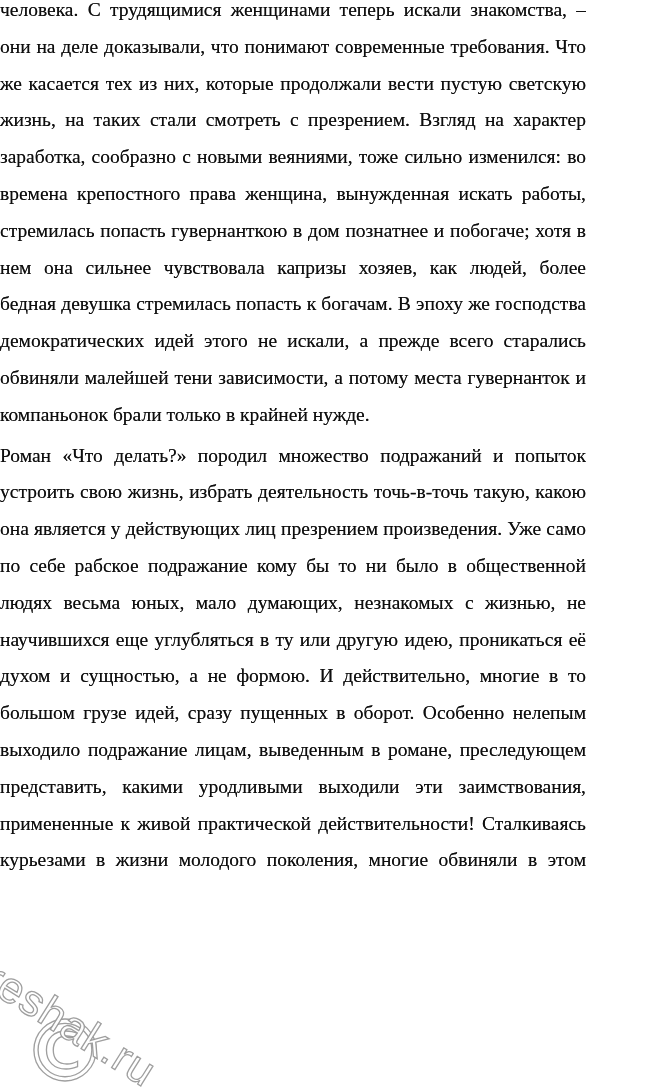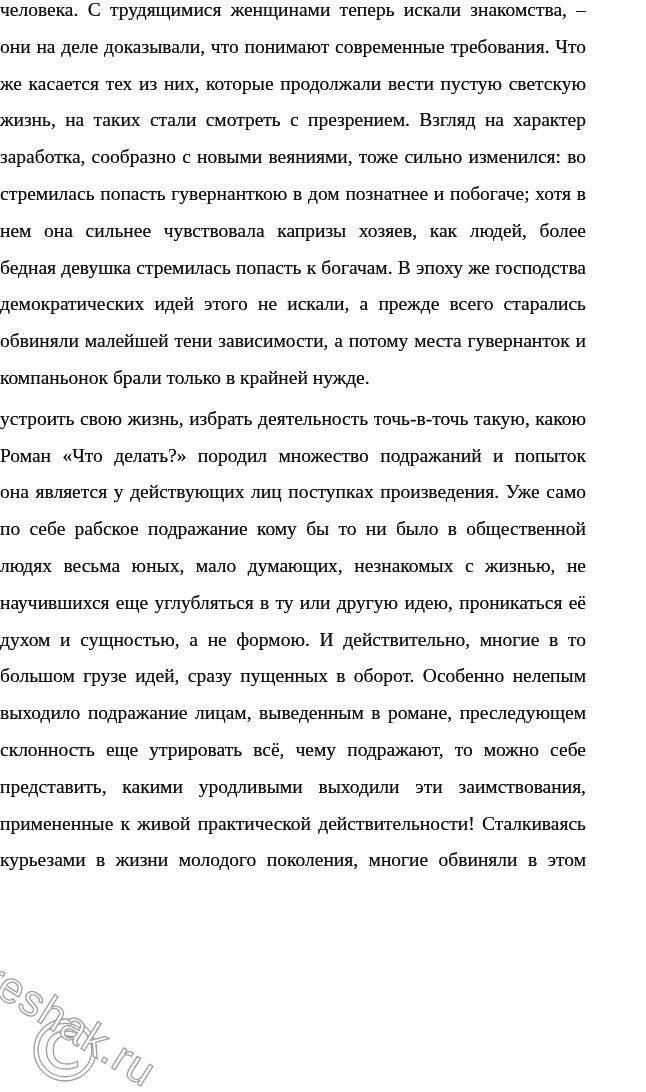--- a/index.html
+++ b/index.html
@@ -79,38 +79,38 @@
 <body>
 
 <div class="page">
   <div class="text-body">
       <div class="para">
         <div class="line">человека. С трудящимися женщинами теперь искали знакомства, – ведь</div>
         <div class="line">они на деле доказывали, что понимают современные требования. Что</div>
         <div class="line">же касается тех из них, которые продолжали вести пустую светскую</div>
         <div class="line">жизнь, на таких стали смотреть с презрением. Взгляд на характер</div>
         <div class="line">заработка, сообразно с новыми веяниями, тоже сильно изменился: во</div>
+        <div class="line">времена крепостного права женщина, вынужденная искать работы,</div>
         <div class="line">стремилась попасть гувернанткою в дом познатнее и побогаче; хотя в</div>
         <div class="line">нем она сильнее чувствовала капризы хозяев, как людей, более</div>
         <div class="line">бедная девушка стремилась попасть к богачам. В эпоху же господства</div>
         <div class="line">демократических идей этого не искали, а прежде всего старались</div>
         <div class="line">обвиняли малейшей тени зависимости, а потому места гувернанток и</div>
         <div class="line last">компаньонок брали только в крайней нужде.</div>
       </div>
       <div class="para">
+        <div class="line">Роман «Что делать?» породил множество подражаний и попыток</div>
         <div class="line">устроить свою жизнь, избрать деятельность точь-в-точь такую, какою</div>
-        <div class="line">Роман «Что делать?» породил множество подражаний и попыток</div>
-        <div class="line">она является у действующих лиц поступках произведения. Уже само</div>
+        <div class="line">она является у действующих лиц презрением произведения. Уже само</div>
         <div class="line">по себе рабское подражание кому бы то ни было в общественной</div>
         <div class="line">людях весьма юных, мало думающих, незнакомых с жизнью, не</div>
         <div class="line">научившихся еще углубляться в ту или другую идею, проникаться её</div>
         <div class="line">духом и сущностью, а не формою. И действительно, многие в то время,</div>
         <div class="line">большом грузе идей, сразу пущенных в оборот. Особенно нелепым</div>
         <div class="line">выходило подражание лицам, выведенным в романе, преследующем</div>
-        <div class="line">склонность еще утрировать всё, чему подражают, то можно себе</div>
         <div class="line">представить, какими уродливыми выходили эти заимствования,</div>
         <div class="line">примененные к живой практической действительности! Сталкиваясь с</div>
         <div class="line">курьезами в жизни молодого поколения, многие обвиняли в этом роман</div>
       </div>
     </div>
   <div class="watermark">
     <span class="wm-copyright">©</span>
     <span class="wm-text">reshak.ru</span>
   </div>
 </div>

